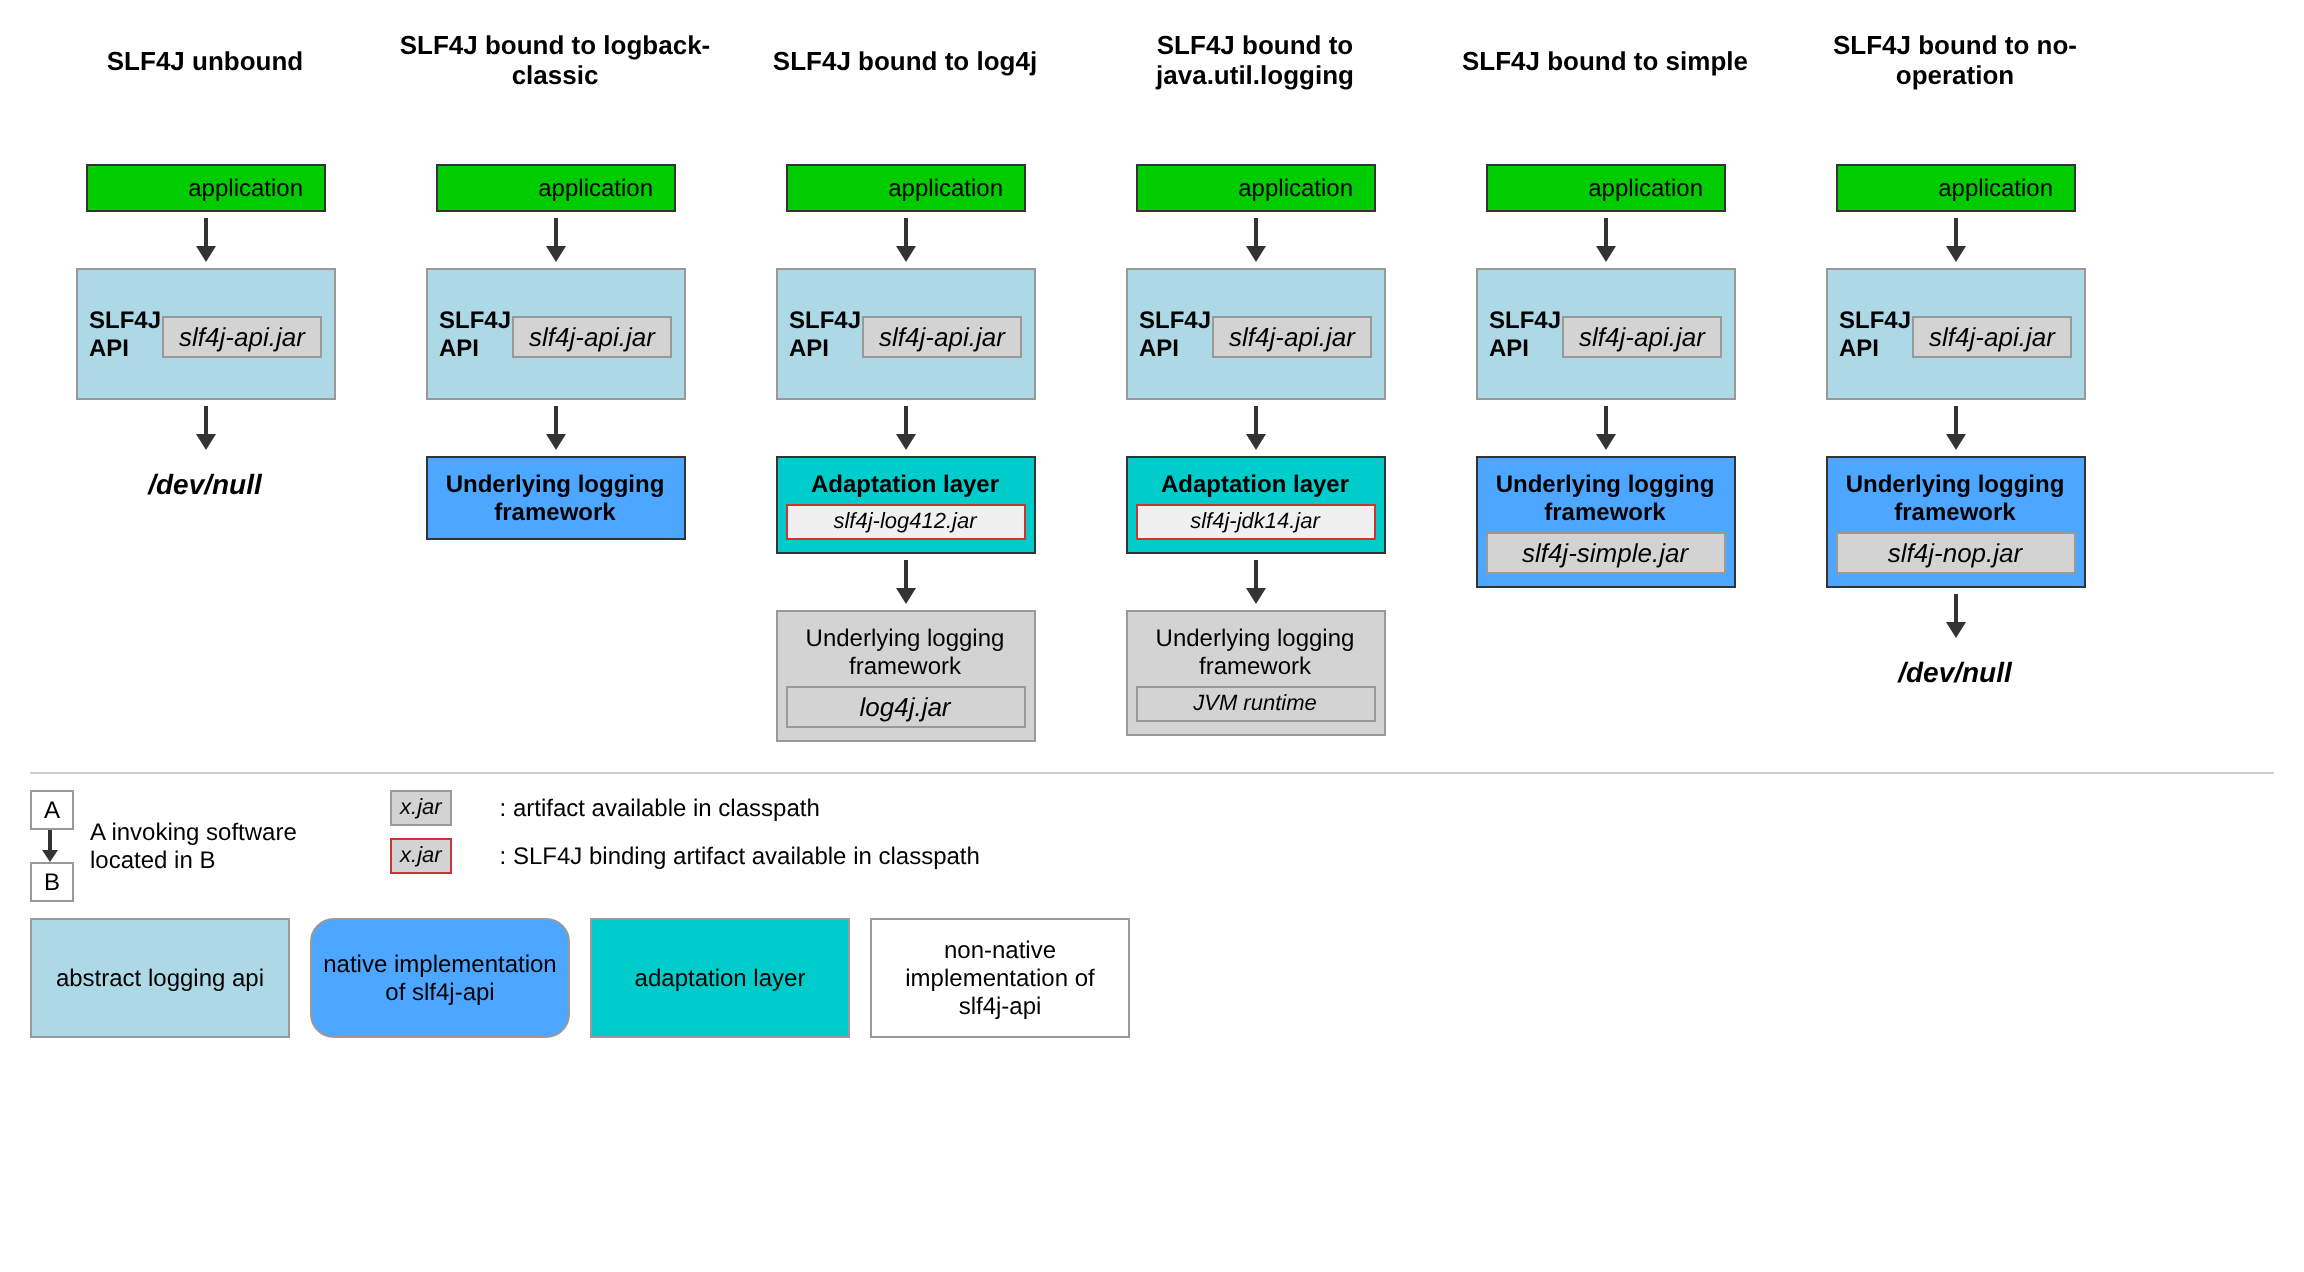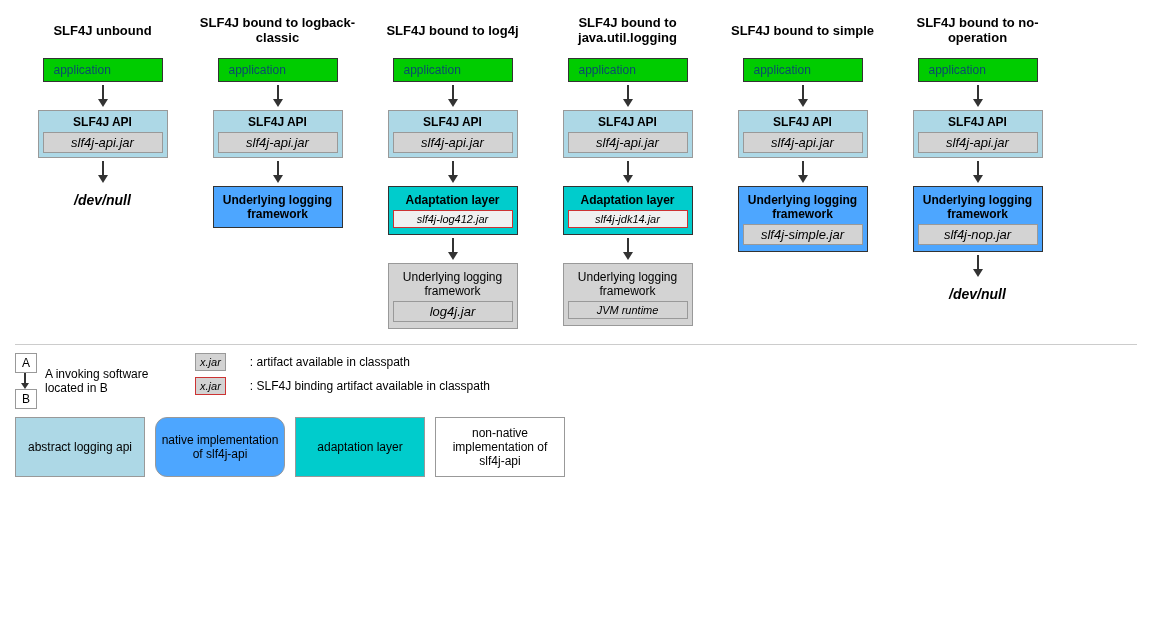--- a/index.html
+++ b/index.html
@@ -43,25 +43,26 @@
       min-height: 40px;
       display: flex;
       align-items: center;
       justify-content: center;
     }
 
     
     .box-green {
       background: #00cc00;
       border: 1px solid #333;
-      color: #0c4a6e;
-      text-align: left;
+      color: #000000;
+      text-align: right;
       padding: 4px 10px;
       width: 120px;
       font-size: 12px;
+      margin-top: 24px;
     }
 
     .jar-label {
       font-style: italic;
       font-size: 11px;
       background: #f0f0f0;
       border: 1px solid #cc3333;
       padding: 2px 4px;
       margin-top: 3px;
       width: 120px;
@@ -170,25 +171,25 @@
       padding: 4px;
     }
 
     .bg-blue-light { background: #add8e6; }
     .bg-blue-medium { background: #4da6ff; border-radius: 12px; }
     .bg-cyan { background: #00cccc; }
     .bg-white { background: #fff; }
 
     .slf4j-api-box {
       display: flex;
-      flex-direction: column;
+      flex-direction: row;
       align-items: center;
       border: 1px solid #999;
       background: #add8e6;
-      padding: 4px 6px;
+      padding: 18px 6px;
       width: 130px;
     }
 
     .slf4j-api-title {
       font-weight: bold;
       font-size: 12px;
     }
 
     .underlying-box {
       display: flex;

